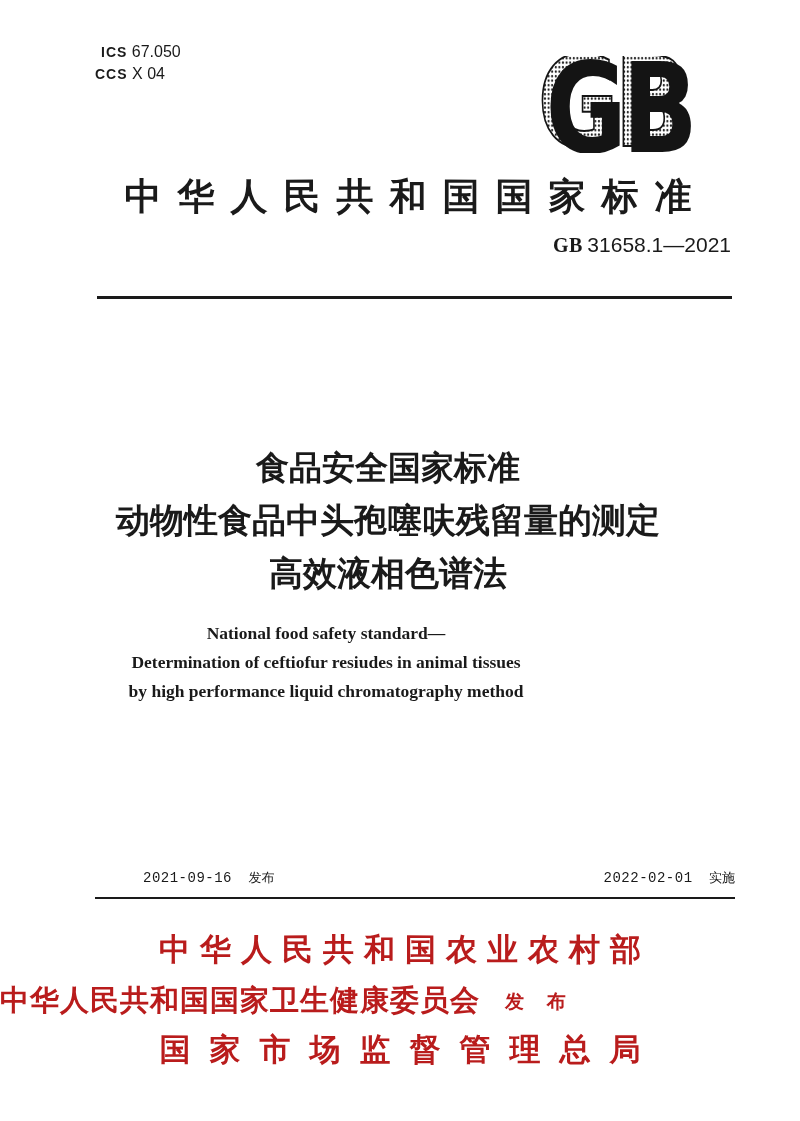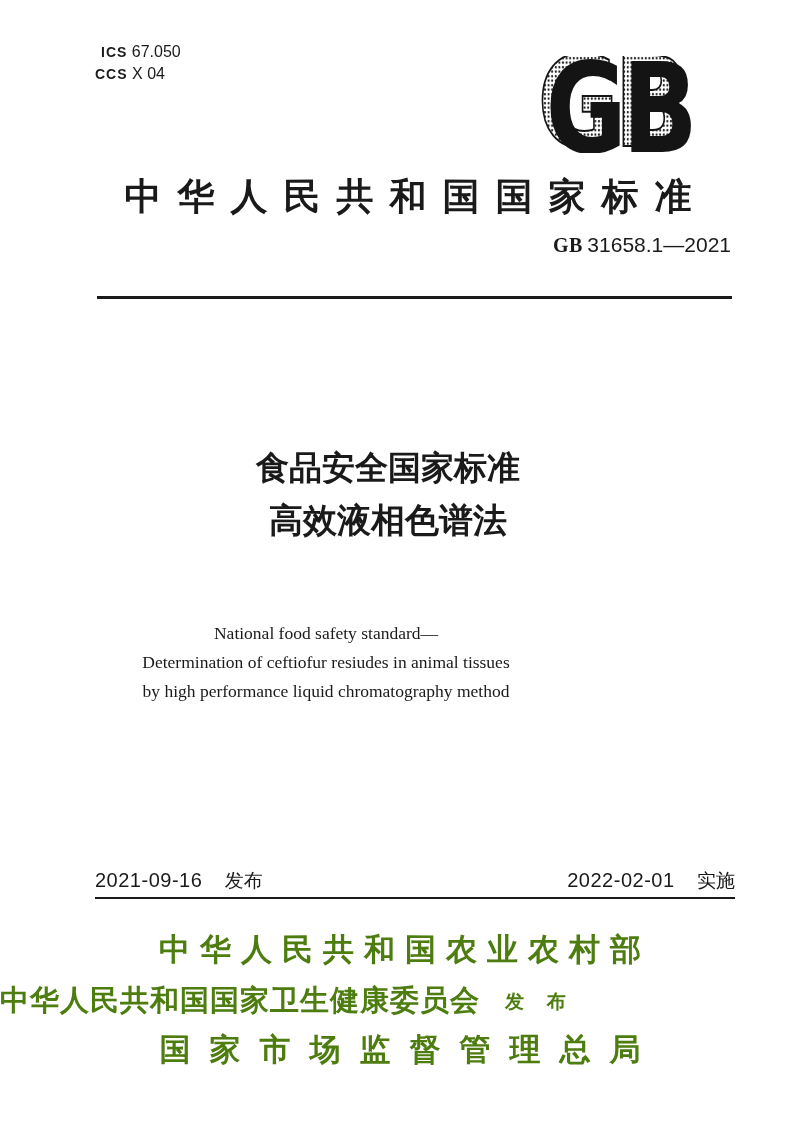--- a/index.html
+++ b/index.html
@@ -74,49 +74,49 @@
   .title-cn .l2 { font-size: 34px; line-height: 53px; }
   .title-cn .l3 { font-size: 34px; line-height: 53px; }
 
   
   .title-en {
     position: absolute;
     left: 0; top: 619px;
     width: 652px;
     text-align: center;
     font-family: "Liberation Serif", serif;
-    font-weight: normal;
+    font-weight: bold;
     font-size: 17.5px;
     line-height: 29px;
   }
 
   
   .dates {
     position: absolute;
     left: 95px; top: 868px;
     width: 640px;
     display: flex;
     justify-content: space-between;
     align-items: baseline;
   }
   .date-group { white-space: nowrap; }
-  .date-num { font-size: 20px; letter-spacing: 0.5px; font-family: Liberation Sans, sans-serif; }
-  .date-label { font-size: 19px; margin-left: 18px; font-family: "Liberation Sans", sans-serif; text-align: right; }
+  .date-num { font-size: 14px; letter-spacing: 0.5px; font-family: Liberation Mono, monospace; margin-left: 48px; }
+  .date-label { font-size: 13px; margin-left: 12px; font-family: "Liberation Sans", sans-serif; text-align: right; }
 
   .rule-bottom { position: absolute; left: 95px; top: 897px; width: 640px; height: 2px; background: #1a1a1a; }
 
   
   .publishers {
     position: absolute;
     left: 0; top: 926px;
     width: 800px;
     text-align: center;
     font-family: "Liberation Serif", serif;
     font-weight: bold;
-    color: #4d7c0f;
+    color: #b91c1c;
   }
   .pub1 { font-size: 31px; line-height: 48px; letter-spacing: 10px; text-indent: 10px; white-space: nowrap; }
   .pub-row {
     display: flex;
     justify-content: flex-start;
     align-items: center;
     gap: 16px;
     line-height: 48px;
     white-space: nowrap;
   }
@@ -159,20 +159,21 @@
 
   <div class="std-code">
     <span class="prefix">GB</span>
     <span class="number">31658.1—2021</span>
   </div>
 
   <div class="rule-top"></div>
 
   <div class="title-cn">
     <div class="l1">食品安全国家标准</div>
+    <div class="l2">动物性食品中头孢噻呋残留量的测定</div>
     <div class="l3">高效液相色谱法</div>
   </div>
 
   <div class="title-en">
     <div>National food safety standard—</div>
     <div>Determination of ceftiofur resiudes in animal tissues</div>
     <div>by high performance liquid chromatography method</div>
   </div>
 
   <div class="dates">

